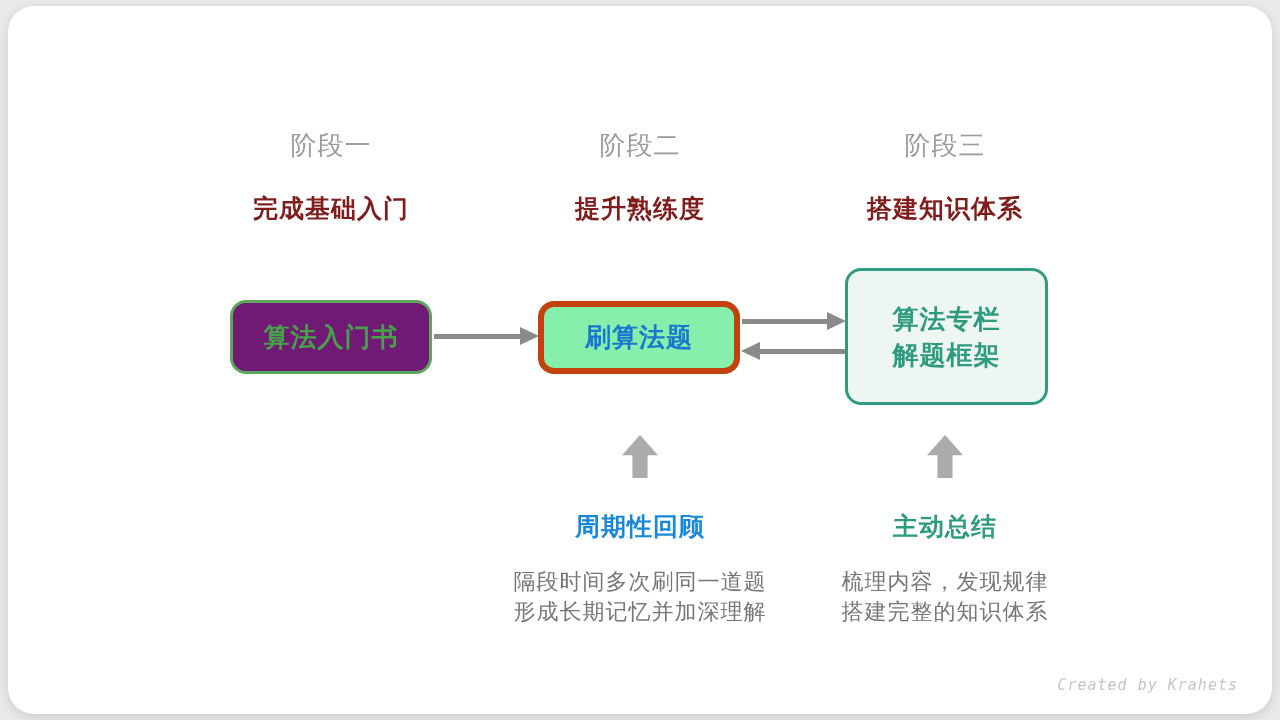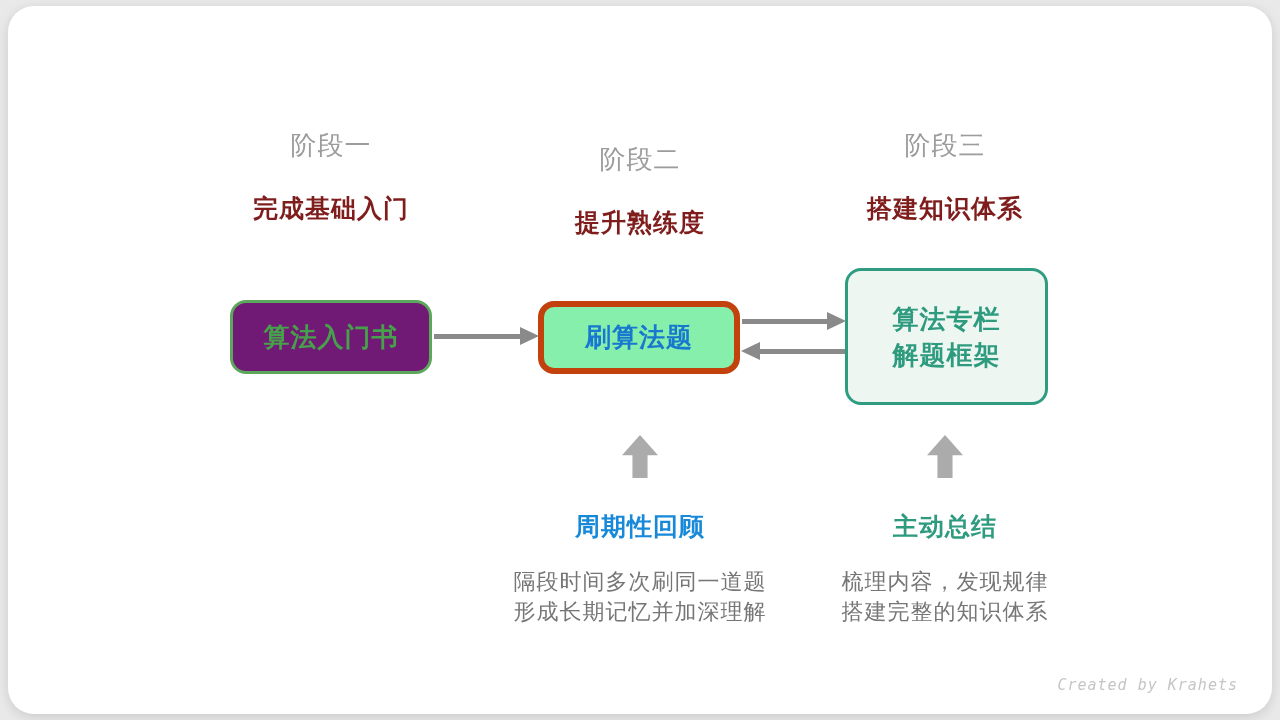--- a/index.html
+++ b/index.html
@@ -36,21 +36,21 @@
     letter-spacing: 1px;
   }
   .stage-subtitle {
     margin-top: 29px;
     font-size: 25px;
     font-weight: bold;
     color: #7f1d1d;
     letter-spacing: 1px;
   }
   #stage-0 { left: 171px; top: 128px; }
-  #stage-1 { left: 480px; top: 142px; }
+  #stage-1 { left: 480px; top: 128px; }
   #stage-2 { left: 785px; top: 128px; }
 
   
   .node {
     position: absolute;
     box-sizing: border-box;
     border-radius: 16px;
     display: flex;
     align-items: center;
     justify-content: center;

